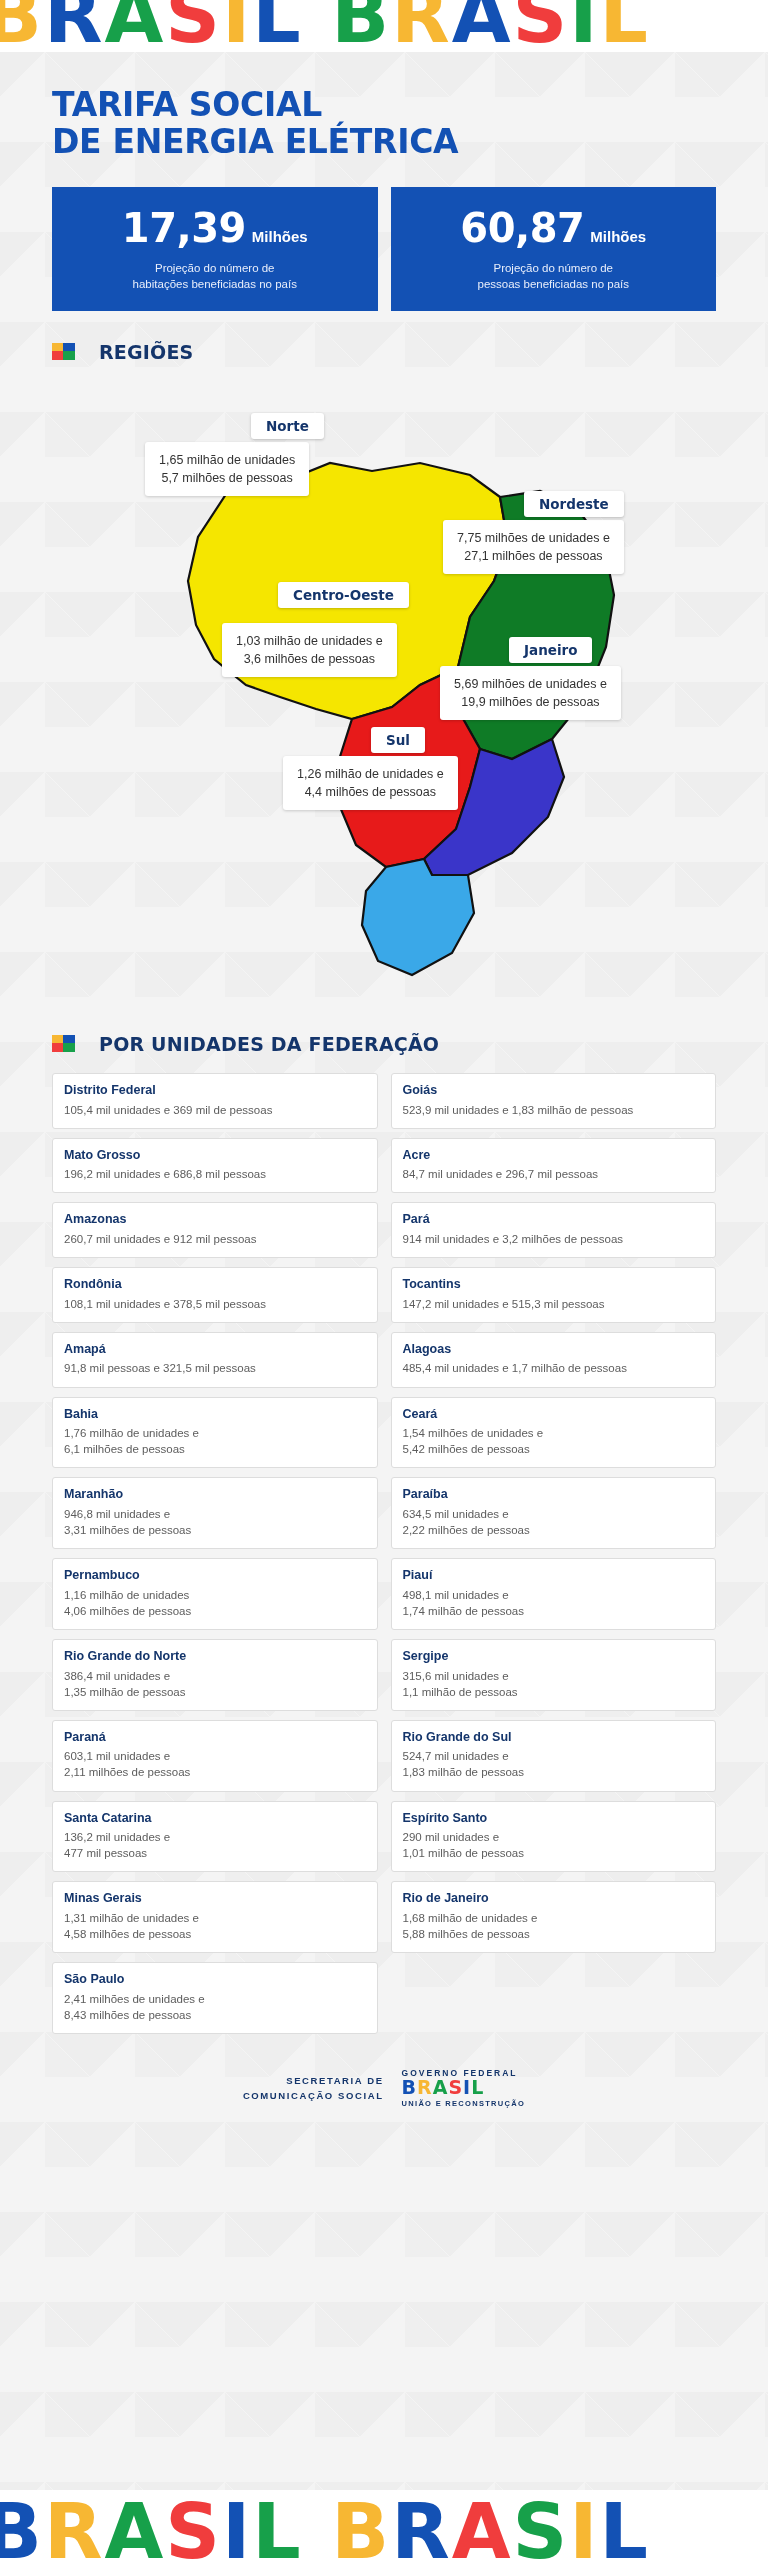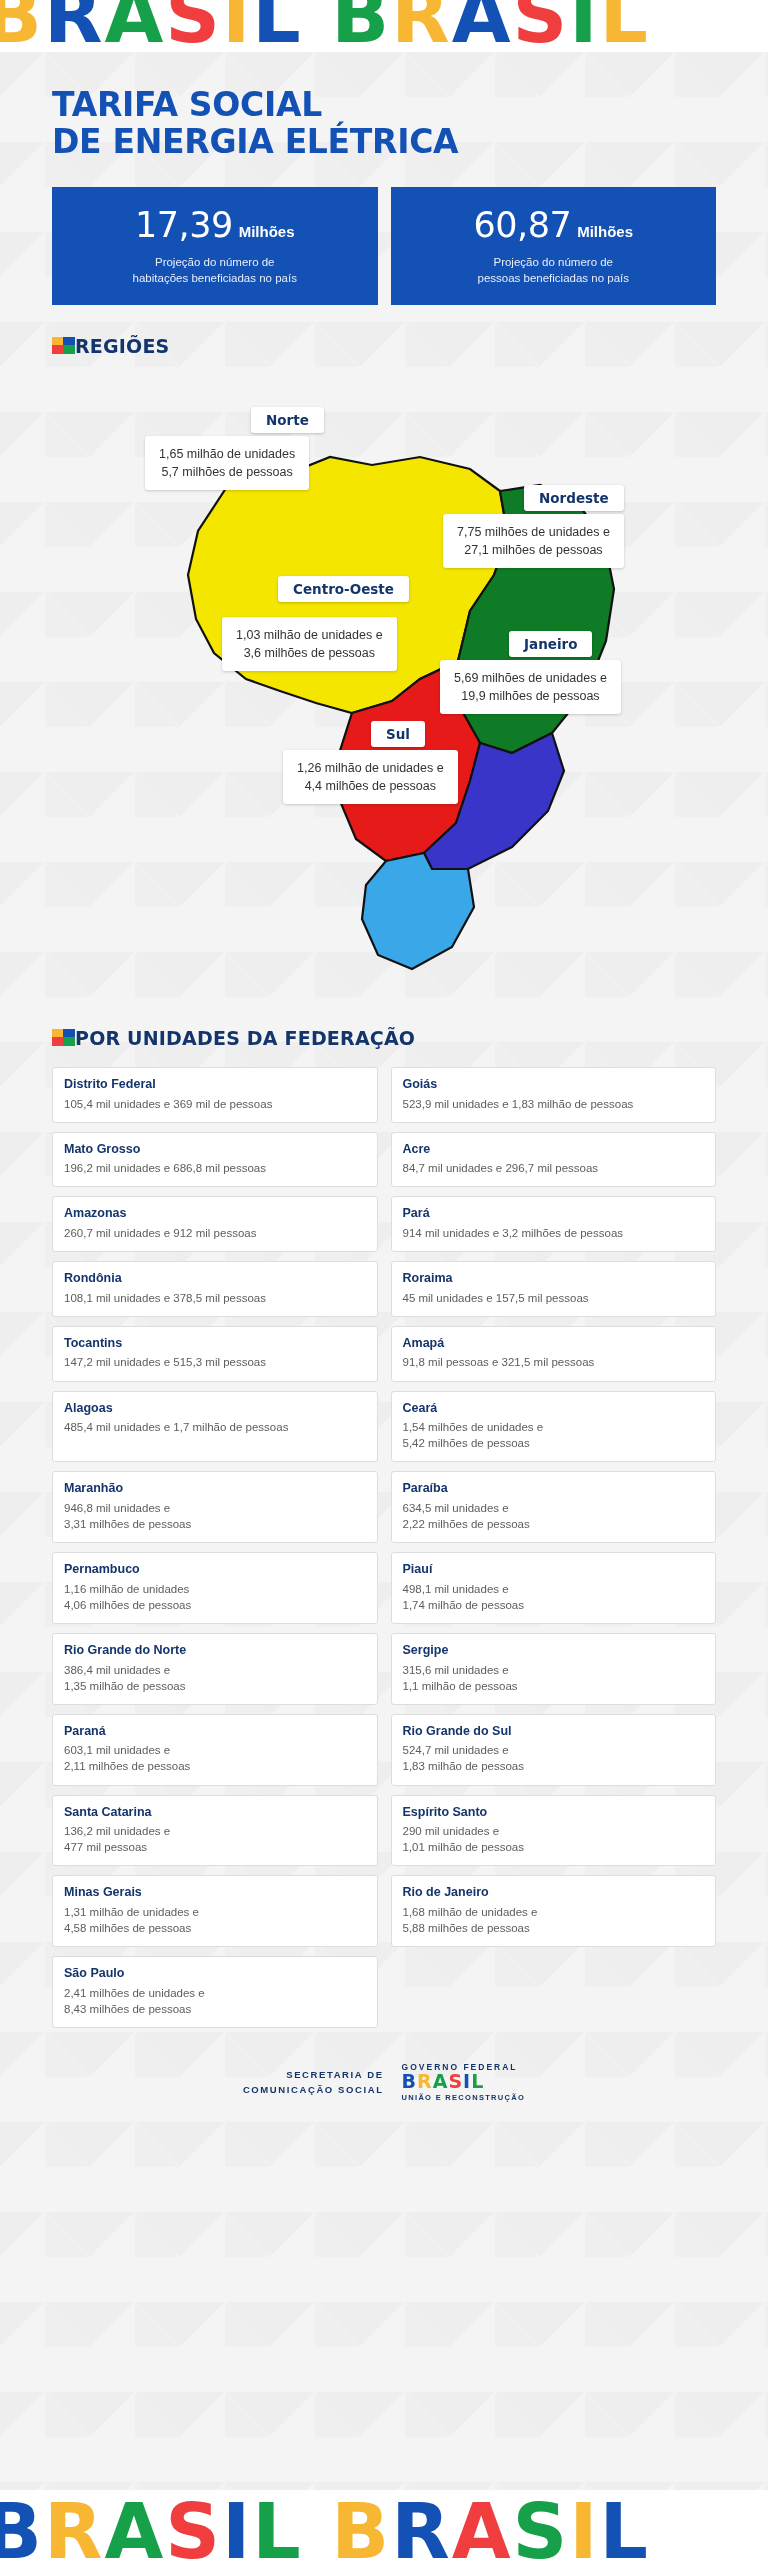--- a/index.html
+++ b/index.html
@@ -72,43 +72,43 @@
   }
   .kpi {
     background: #1351b4;
     flex: 1;
     padding: 18px 14px 18px 14px;
     text-align: center;
     color: #fff;
   }
   .kpi-number {
     font-family: "DejaVu Sans", sans-serif;
-    font-weight: 400;
-    font-size: 35px;
+    font-weight: 700;
+    font-size: 40px;
     letter-spacing: -0.5px;
     display: inline-block;
   }
   .kpi-unit {
     font-size: 15px;
     font-weight: bold;
     display: inline-block;
     margin-left: 6px;
   }
   .kpi-desc {
     font-size: 11.5px;
     line-height: 1.45;
     margin-top: 9px;
     color: #e8eefb;
   }
 
   
   .section-head {
     display: flex;
     align-items: center;
-    gap: 0;
+    gap: 24px;
     padding: 30px 52px 0 52px;
   }
   .flag-mark {
     width: 23px; height: 17px;
     display: inline-block;
     position: relative;
     flex: 0 0 auto;
   }
   .flag-mark i { position: absolute; display: block; }
   .flag-mark .r1 { left: 0; top: 0; width: 11px; height: 8px; background: #f7b733; }
@@ -344,34 +344,35 @@
       </div>
       <div class="uf-card">
         <div class="uf-name">Pará</div>
         <div class="uf-info">914 mil unidades e 3,2 milhões de pessoas</div>
       </div>
       <div class="uf-card">
         <div class="uf-name">Rondônia</div>
         <div class="uf-info">108,1 mil unidades e 378,5 mil pessoas</div>
       </div>
       <div class="uf-card">
-        <div class="uf-name">Roraima</div>
-        <div class="uf-info">45 mil unidades e 157,5 mil pessoas</div>
-      </div>
-      <div class="uf-card">
         <div class="uf-name">Tocantins</div>
         <div class="uf-info">147,2 mil unidades e 515,3 mil pessoas</div>
       </div>
       <div class="uf-card">
         <div class="uf-name">Amapá</div>
         <div class="uf-info">91,8 mil pessoas e 321,5 mil pessoas</div>
       </div>
       <div class="uf-card">
         <div class="uf-name">Alagoas</div>
         <div class="uf-info">485,4 mil unidades e 1,7 milhão de pessoas</div>
+      </div>
+      <div class="uf-card">
+        <div class="uf-name">Bahia</div>
+        <div class="uf-info">1,76 milhão de unidades e
+6,1 milhões de pessoas</div>
       </div>
       <div class="uf-card">
         <div class="uf-name">Ceará</div>
         <div class="uf-info">1,54 milhões de unidades e
 5,42 milhões de pessoas</div>
       </div>
       <div class="uf-card">
         <div class="uf-name">Maranhão</div>
         <div class="uf-info">946,8 mil unidades e
 3,31 milhões de pessoas</div>

